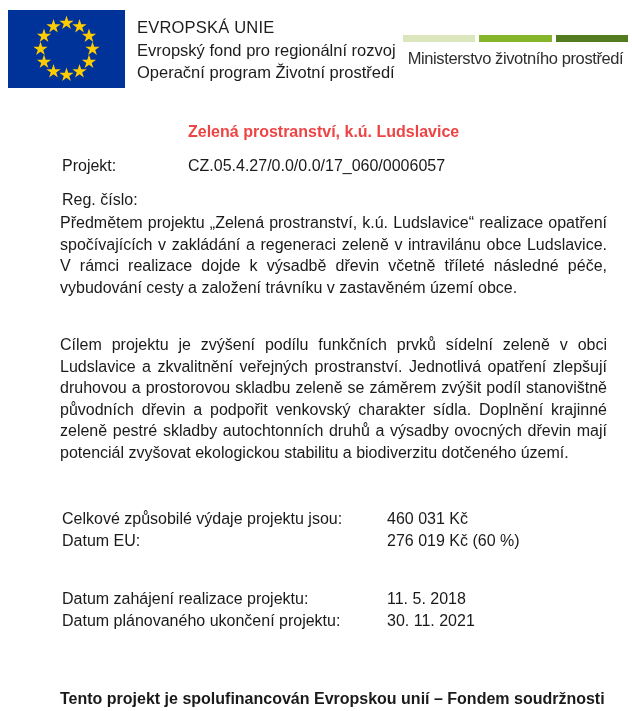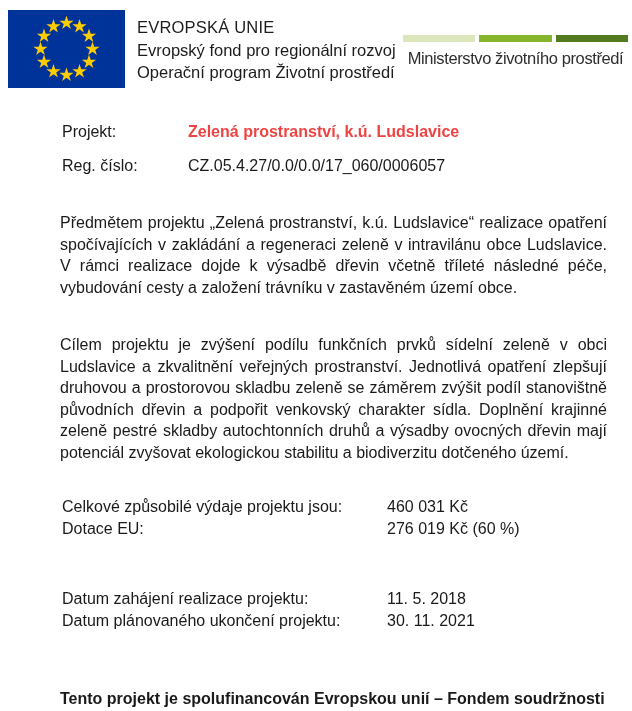--- a/index.html
+++ b/index.html
@@ -24,40 +24,40 @@
   .bar-1 { background: #dbe6bc; }
   .bar-2 { background: #84b52a; }
   .bar-3 { background: #537c21; }
   .ministry .label {
     margin-top: 7px; text-align: center;
     font-size: 16.5px; letter-spacing: -0.4px; color: #2e2e2e;
   }
 
   
   .meta-row { left: 62px; width: 546px; display: flex; font-size: 16px; }
-  .meta-row .lbl { width: 126px; flex: 0 0 126px; }
+  .meta-row .lbl { width: 126px; flex: 0 0 126px; margin-top: 34px; }
   .row-project { top: 123px; }
   .row-reg { top: 157px; }
   .project-value { font-weight: bold; color: #ef4444; }
 
   
   .para {
     left: 60px; width: 547px;
     font-size: 16px; line-height: 21.5px;
     text-align: justify;
   }
   .para-1 { top: 212px; }
   .para-2 { top: 334px; }
   .para b { font-weight: normal; }
 
   
   .kv-block { left: 62px; width: 546px; font-size: 16px; line-height: 21.5px; }
   .kv-row { display: flex; }
   .kv-row .lbl { width: 325px; flex: 0 0 325px; }
-  .financials { top: 496px; }
+  .financials { top: 508px; }
   .dates { top: 588px; }
 
   
   .footer {
     left: 60px; top: 688px; width: 547px;
     font-size: 16px; line-height: 21.5px; font-weight: bold;
   }
 </style>
 </head>
 <body>
@@ -111,21 +111,21 @@
 <p class="abs para para-1"><span>Předmětem projektu </span><b>„Zelená prostranství, k.ú. Ludslavice“</b><span> realizace opatření spočívajících v zakládání a regeneraci zeleně v intravilánu obce Ludslavice. V rámci realizace dojde k výsadbě dřevin včetně tříleté následné péče, vybudování cesty a založení trávníku v zastavěném území obce.</span></p>
 
 <p class="abs para para-2">Cílem projektu je zvýšení podílu funkčních prvků sídelní zeleně v obci Ludslavice a zkvalitnění veřejných prostranství. Jednotlivá opatření zlepšují druhovou a prostorovou skladbu zeleně se záměrem zvýšit podíl stanovištně původních dřevin a podpořit venkovský charakter sídla. Doplnění krajinné zeleně pestré skladby autochtonních druhů a výsadby ovocných dřevin mají potenciál zvyšovat ekologickou stabilitu a biodiverzitu dotčeného území.</p>
 
 <div class="abs kv-block financials">
   <div class="kv-row">
     <span class="lbl">Celkové způsobilé výdaje projektu jsou:</span>
     <span class="val">460 031 Kč</span>
   </div>
   <div class="kv-row">
-    <span class="lbl">Dotace EU:</span>
+    <span class="lbl">Datum EU:</span>
     <span class="val">276 019 Kč (60 %)</span>
   </div>
 </div>
 
 <div class="abs kv-block dates">
   <div class="kv-row">
     <span class="lbl">Datum zahájení realizace projektu:</span>
     <span class="val">11. 5. 2018</span>
   </div>
   <div class="kv-row">

